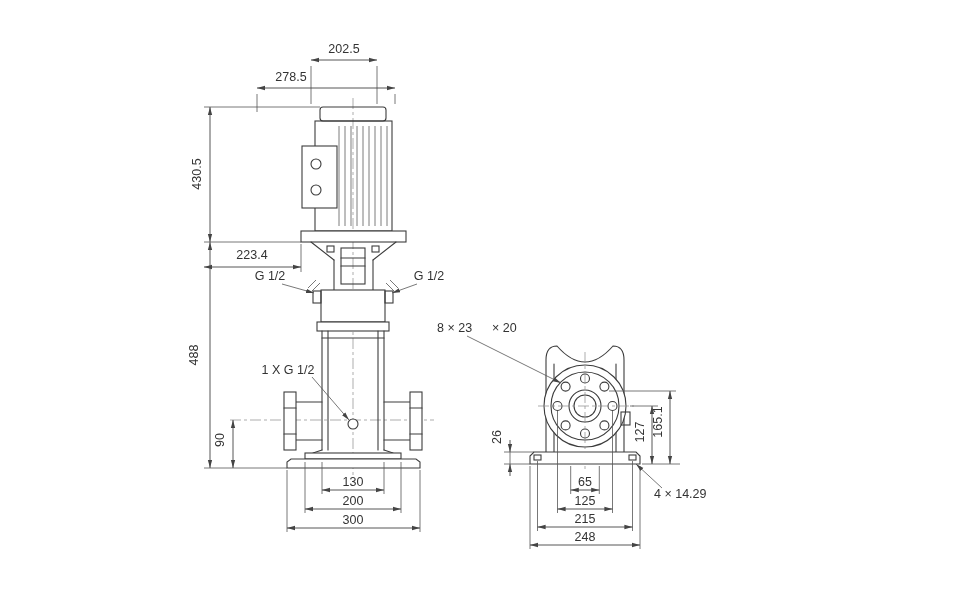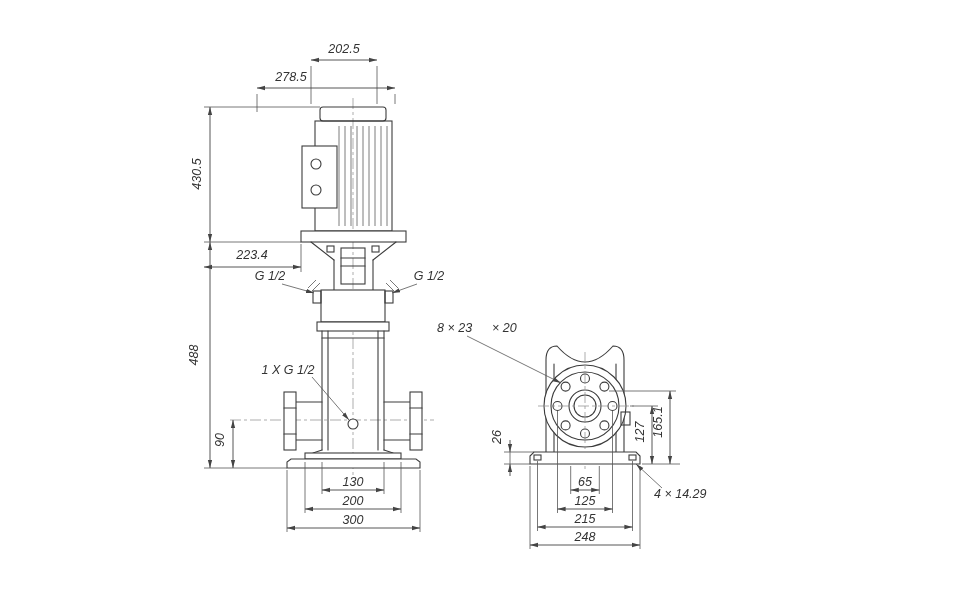--- a/index.html
+++ b/index.html
@@ -1,17 +1,17 @@
 <!DOCTYPE html>
 <html><head>
 <meta charset="utf-8">
 <style>
   html,body{margin:0;padding:0;background:#ffffff;}
   .canvas{position:relative;width:976px;height:600px;background:#ffffff;overflow:hidden;
-          font-family:"Liberation Sans", sans-serif;font-style:italic;}
+          font-family:"Liberation Sans", sans-serif;}
   svg{display:block;}
   .g   {stroke:#3c3c3c;stroke-width:1.1;fill:none;stroke-linecap:round;}
   .gf  {stroke:#3c3c3c;stroke-width:1.1;fill:#ffffff;}
   .fin {stroke:#5a5a5a;stroke-width:0.8;fill:none;}
   .thin{stroke:#555555;stroke-width:0.8;fill:none;}
   .dim {stroke:#444444;stroke-width:0.9;fill:none;}
   .cl  {stroke:#8a8a8a;stroke-width:0.7;fill:none;stroke-dasharray:11 3 3 3;}
   text.lbl{font-family:"Liberation Sans",sans-serif;font-size:12.5px;fill:#333333;text-anchor:middle;}
   text.lbl-start{font-family:"Liberation Sans",sans-serif;font-size:12.5px;fill:#333333;text-anchor:start;}
 </style>

